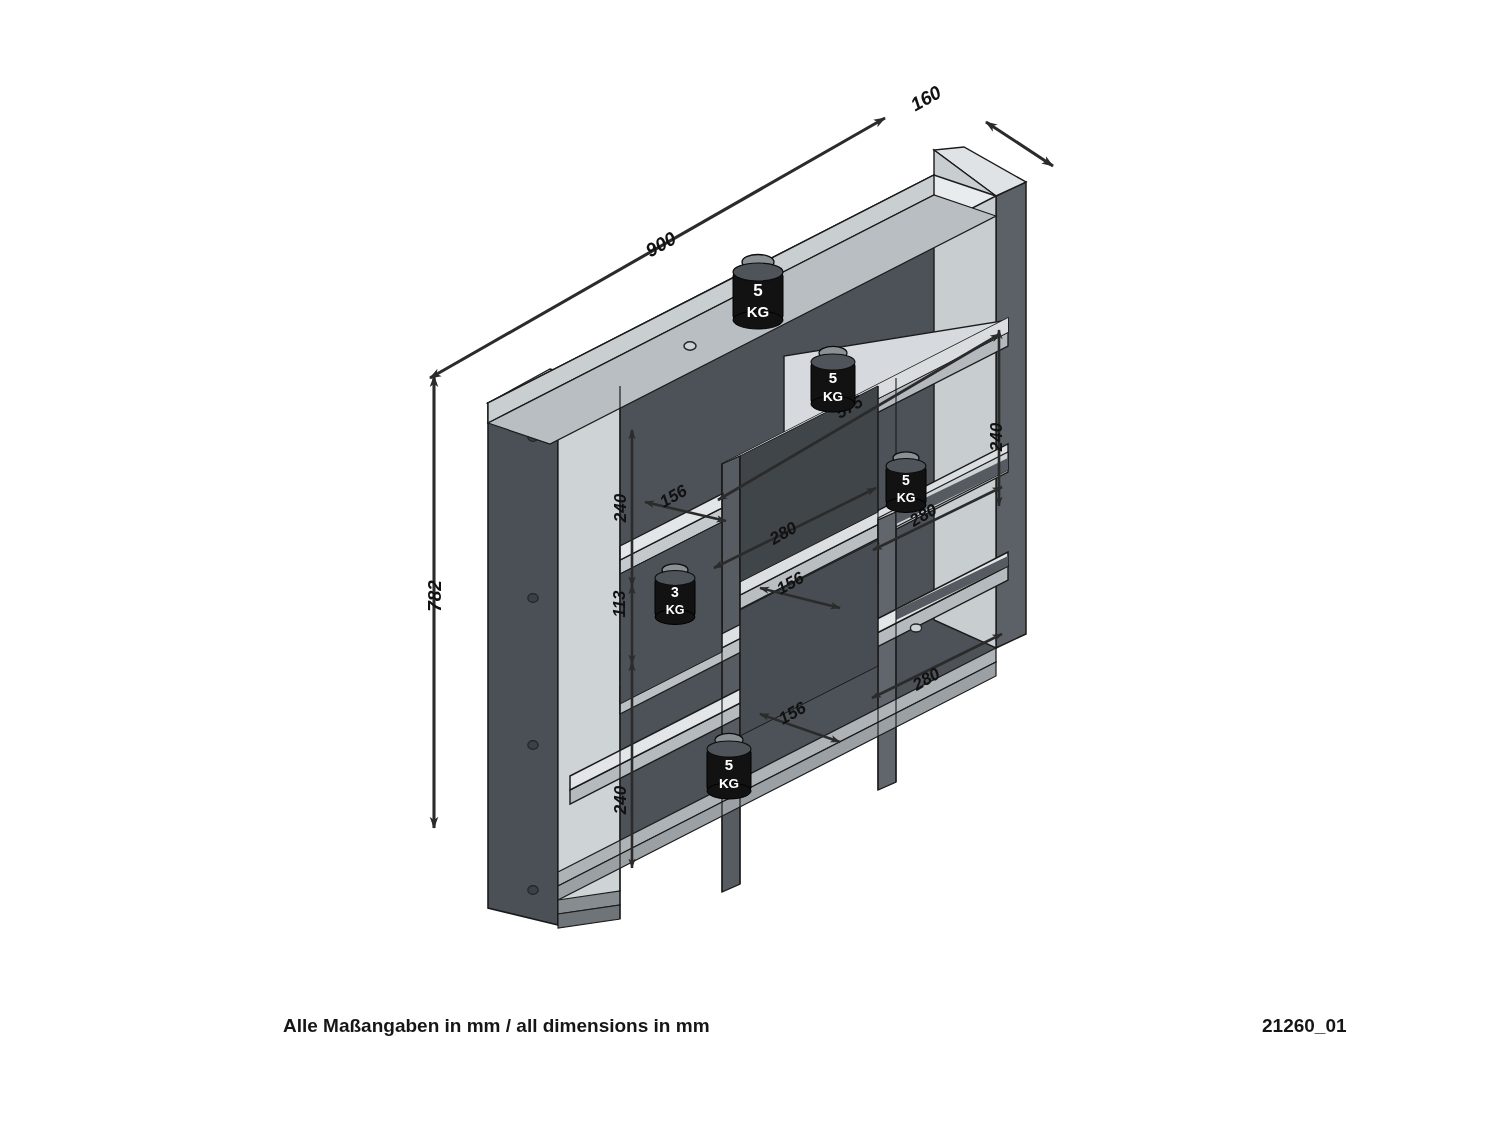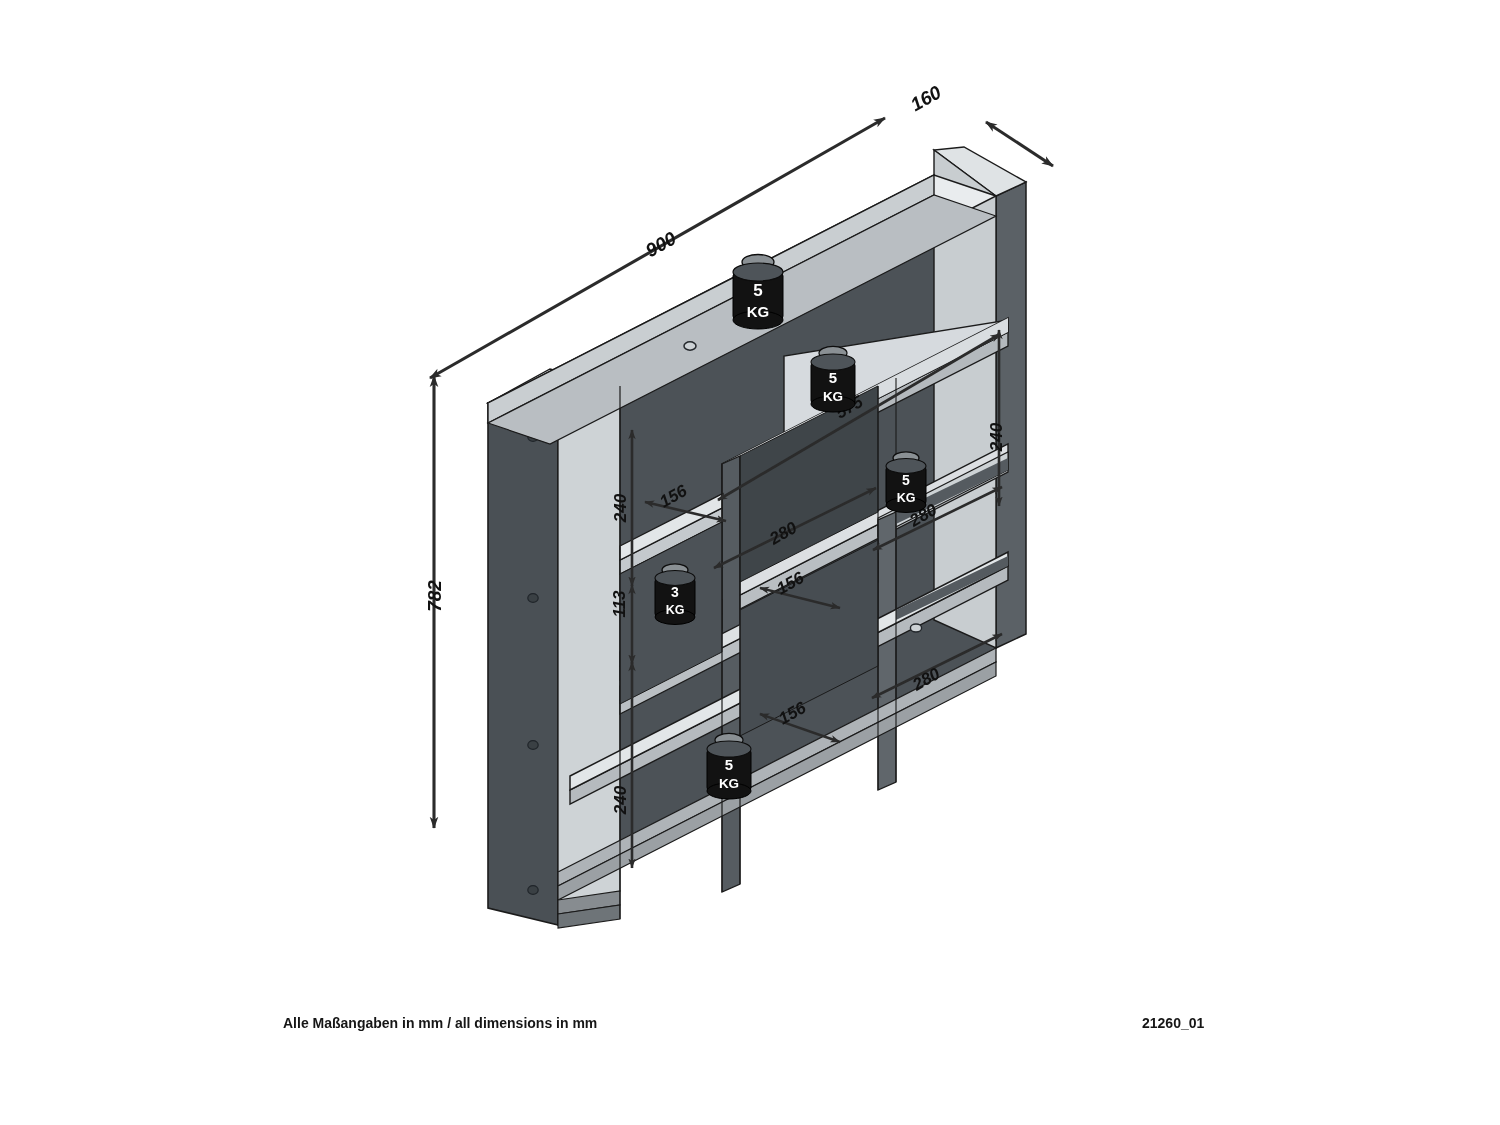--- a/index.html
+++ b/index.html
@@ -41,27 +41,27 @@
     fill: #111111;
   }
   .kg-num {
     font-family: "Liberation Sans", sans-serif;
     font-weight: bold;
     fill: #ffffff;
   }
   .footer-text {
     position: absolute;
     font-family: "Liberation Sans", sans-serif;
-    font-size: 14px;
+    font-size: 19px;
     font-weight: bold;
     color: #161616;
     white-space: nowrap;
   }
   #footer-note { left: 283px; top: 1015px; }
-  #footer-code { left: 1142px; top: 1015px; }
+  #footer-code { left: 1262px; top: 1015px; }
 </style>
 </head>
 <body>
 
 <div id="drawing-root">
 
 <svg id="tech-svg" viewBox="0 0 1500 1125" xmlns="http://www.w3.org/2000/svg">
 
   <defs>
     <marker id="arrHead" markerWidth="13" markerHeight="13" refX="11.2" refY="4.6" orient="auto" markerUnits="userSpaceOnUse">

